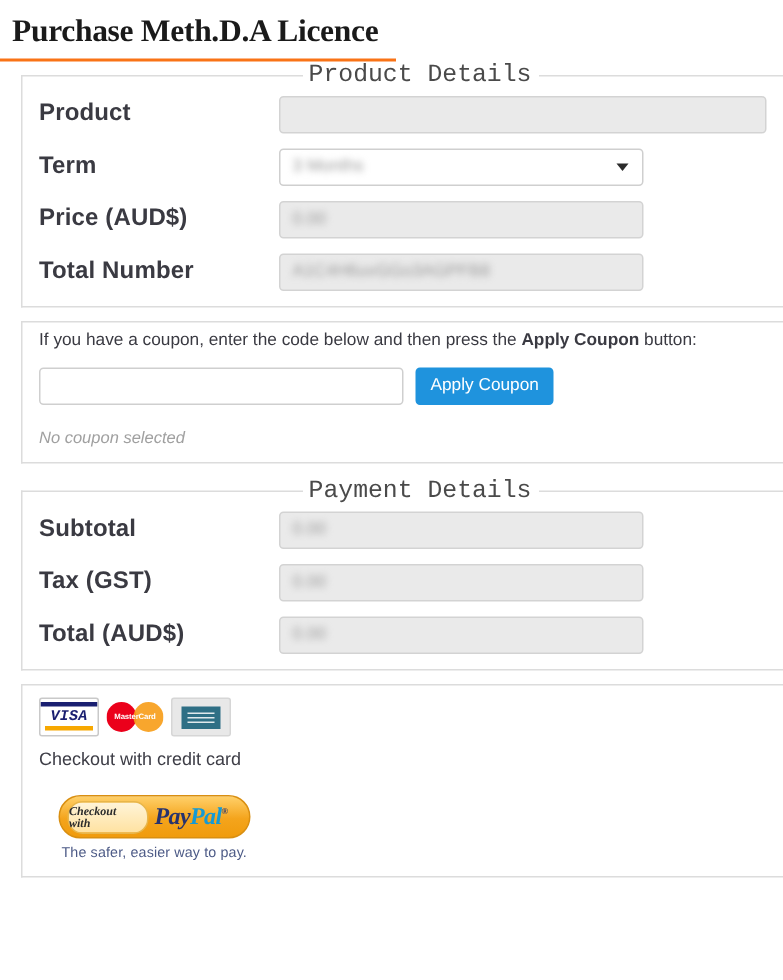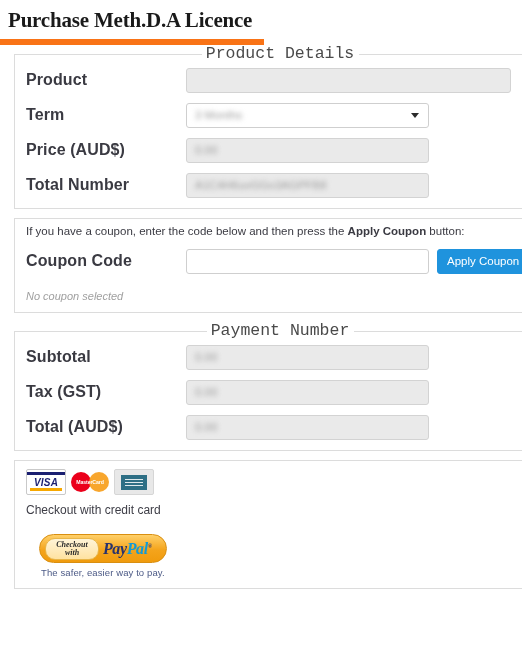--- a/index.html
+++ b/index.html
@@ -27,21 +27,21 @@
   
   .page-title {
     font-family: "Liberation Serif", serif;
     font-size: 21px;
     font-weight: 700;
     color: #1a1a1a;
     letter-spacing: -0.2px;
     margin: 0;
     padding: 7px 8px 6px 8px;
     display: inline-block;
-    border-bottom: 6px solid #f97316;
+    border-bottom: 2px solid #f97316;
     width: 264px;
     box-sizing: border-box;
     line-height: 26px;
   }
 
   
   .fs {
     border: 1px solid #dcdcdc;
     border-right: none;
     margin: 0 0 0 14px;
@@ -195,21 +195,21 @@
   }
   .card.visa .bar-top {
     position: absolute; top: 2px; left: 0; right: 0;
     height: 3px; background: #1a1f71;
   }
   .card.visa .bar-bot {
     position: absolute; bottom: 3px; left: 3px; right: 3px;
     height: 3px; background: #f7a800;
   }
   .card.visa .txt {
-    font-family: Liberation Sans, sans-serif;
+    font-family: Liberation Mono, monospace;
     font-style: italic;
     font-weight: 700;
     font-size: 10px;
     color: #1a1f71;
     letter-spacing: 0.2px;
     line-height: 10px;
     margin-top: 1px;
   }
   
   .card.mc {
@@ -273,21 +273,20 @@
   }
   .paypal-btn .co {
     margin-left: 5px;
     width: 52px;
     height: 20px;
     border-radius: 10px;
     background: linear-gradient(#fff4d8, #ffe2a1);
     border: 1px solid #e8b64a;
     display: flex;
     flex-direction: column;
-    align-items: center;
     justify-content: center;
     line-height: 8px;
   }
   .paypal-btn .co span {
     font-family: "Liberation Serif", serif;
     font-style: italic;
     font-weight: 700;
     font-size: 8px;
     color: #2b2b2b;
   }
@@ -361,37 +360,36 @@
 
   <div class="spacer-sm"></div>
 
   
   <fieldset class="fs">
     <div class="fs-body">
 
       <div class="coupon-help"><span>If you have a coupon, enter the code below and then press the </span><b>Apply Coupon</b><span> button:</span></div>
 
       <div class="row">
-        <div class="lbl">Coupon Code</div>
         <div class="inp mid white">
           <span></span>
         </div>
         <button class="btn-apply">Apply Coupon</button>
       </div>
 
       <div class="coupon-note">No coupon selected</div>
 
     </div>
   </fieldset>
 
   <div class="spacer-sm"></div>
 
   
   <fieldset class="fs">
-    <legend>Payment Number</legend>
+    <legend>Payment Details</legend>
     <div class="fs-body">
 
       <div class="row">
         <div class="lbl">Subtotal</div>
         <div class="inp mid">
           <span class="redact">0.00</span>
         </div>
       </div>
 
       <div class="row">

